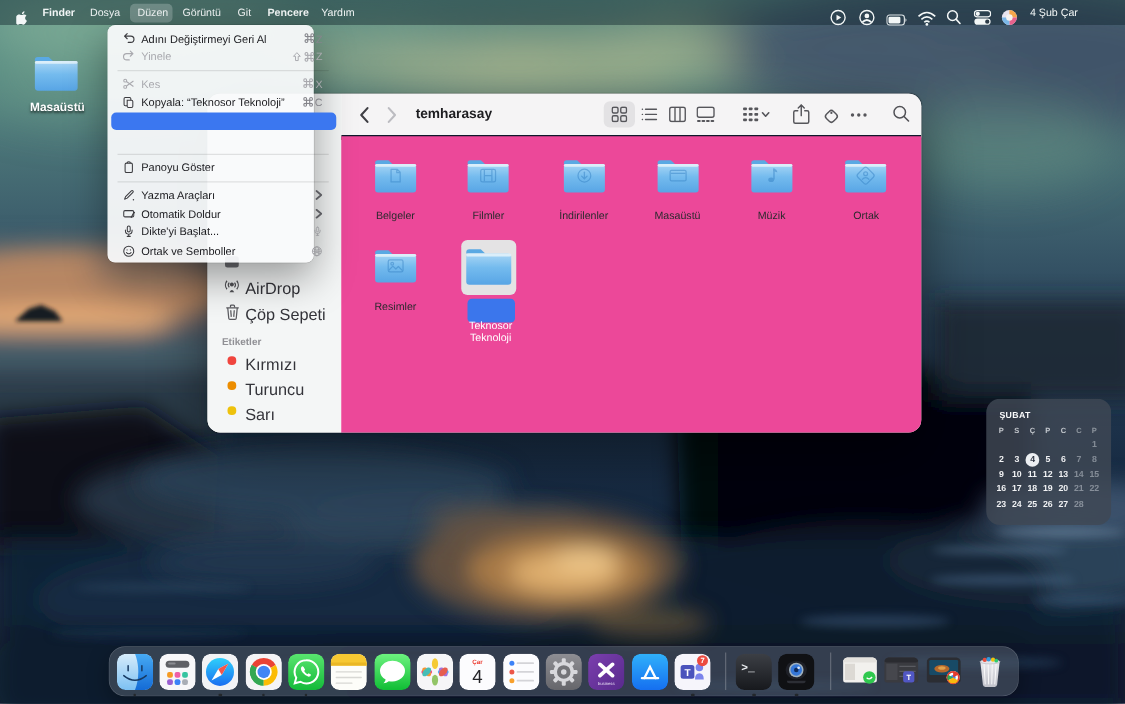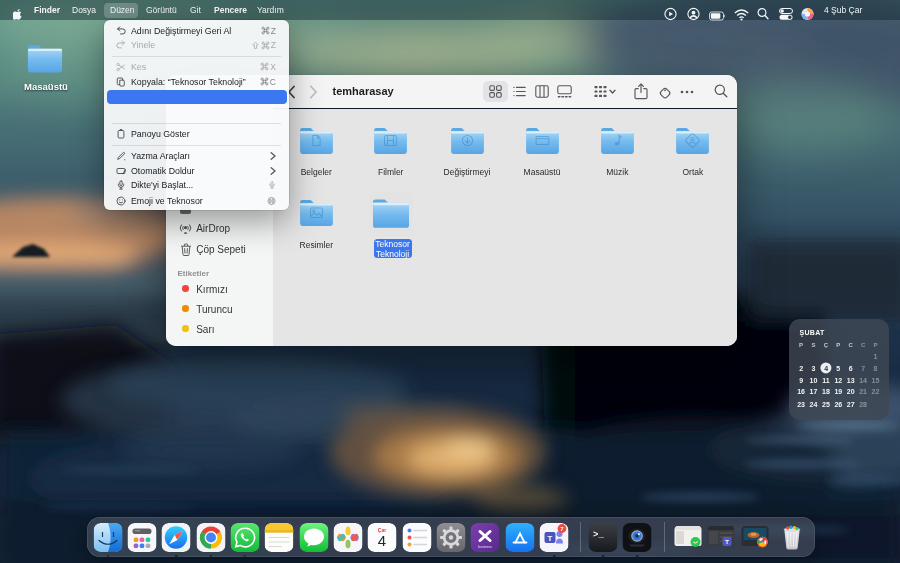--- a/index.html
+++ b/index.html
@@ -14,25 +14,25 @@
   #mb-hl{position:absolute;left:104px;top:2.5px;width:34px;height:15px;border-radius:4px;
     background:rgba(255,255,255,0.22);}
   
   #win{position:absolute;left:165.5px;top:75px;width:571px;height:271px;border-radius:10px;
     background:#fff;box-shadow:0 18px 45px rgba(0,0,0,0.45), 0 0 1px rgba(0,0,0,0.35);}
   #sidebar{position:absolute;left:0;top:0;width:107px;height:271px;
     border-radius:10px 0 0 10px;background:rgba(243,245,245,0.95);}
   #toolbar{position:absolute;left:107px;top:0;width:464px;height:33px;border-radius:0 10px 0 0;
     background:#f5f4f5;border-bottom:4px solid #0f172a;}
   #content{position:absolute;left:107px;top:34px;width:464px;height:237px;
-    border-radius:0 0 10px 0;background:#e5e5e5;}
+    border-radius:0 0 10px 0;background:#ec4899;}
   .flabel{position:absolute;transform:translateX(-50%);font-size:8.5px;color:#2a2a2e;white-space:nowrap;}
-  .side-it{position:absolute;font-size:10px;color:#34343a;white-space:nowrap;}
+  .side-it{position:absolute;font-size:13px;color:#34343a;white-space:nowrap;}
   
-  #menu{position:absolute;left:104px;top:20.4px;width:185px;height:190px;border-radius:6px;
+  #menu{position:absolute;left:86px;top:20.4px;width:165px;height:190px;border-radius:6px;
     background:rgba(249,250,251,0.94);
     box-shadow:0 12px 32px rgba(0,0,0,0.38), 0 0 0 0.5px rgba(0,0,0,0.18);}
   .mrow{position:absolute;left:2.5px;width:180px;height:14.4px;font-size:8.8px;color:#1b1b1f;}
   .mrow .lb{position:absolute;left:24.5px;top:50%;transform:translateY(-50%);white-space:nowrap;}
   .mrow .sc{position:absolute;right:10.5px;top:50%;transform:translateY(-50%);color:#85858b;
     font-size:8.5px;display:flex;align-items:center;gap:1px;}
   .mrow.dis .lb,.mrow.dis .sc{color:#a9a9ae;}
   .mrow .mic{position:absolute;left:9px;top:50%;transform:translateY(-50%);width:10px;height:10px;}
   .msep{position:absolute;left:8px;width:169px;height:1px;background:rgba(0,0,0,0.10);}
   #mhl{position:absolute;left:2.5px;top:69.9px;width:180px;height:13.6px;border-radius:4px;
@@ -360,21 +360,21 @@
     </svg>
     <div class="flabel" style="left:118.2px;top:58.3px">Filmler</div>
     <svg class="abs" style="left:176px;top:15.7px;width:37px;height:31px" viewBox="0 0 40 34">
         <use href="#folder40"></use>
       <g fill="none" stroke="#2f7cc0" stroke-width="1.1" opacity="0.45" stroke-linecap="round">
         <circle cx="20" cy="17" r="5.6"></circle>
         <line x1="20" y1="14" x2="20" y2="19.5"></line>
         <path d="M17.6,17.4 L20,19.8 L22.4,17.4"></path>
       </g>
     </svg>
-    <div class="flabel" style="left:194.5px;top:58.3px">Değiştirmeyi</div>
+    <div class="flabel" style="left:194.5px;top:58.3px">İndirilenler</div>
     <svg class="abs" style="left:251px;top:15.7px;width:37px;height:31px" viewBox="0 0 40 34">
         <use href="#folder40"></use>
       <g fill="none" stroke="#2f7cc0" stroke-width="1.1" opacity="0.45">
         <rect x="13" y="12.5" width="14" height="9" rx="1.2"></rect>
         <line x1="13.5" y1="15" x2="26.5" y2="15"></line>
       </g>
     </svg>
     <div class="flabel" style="left:269.5px;top:58.3px">Masaüstü</div>
     <svg class="abs" style="left:326.3px;top:15.7px;width:37px;height:31px" viewBox="0 0 40 34">
         <use href="#folder40"></use>
@@ -402,21 +402,21 @@
         <circle cx="17" cy="15.3" r="1.2"></circle>
         <path d="M14,21 l3.6,-3.6 2.6,2.6 2.2,-2.2 3.8,3.8"></path>
       </g>
     </svg>
     <div class="flabel" style="left:43.8px;top:130.7px">Resimler</div>
     <div class="abs" style="left:96.9px;top:83.1px;width:43.5px;height:43.5px;border-radius:5px;background:#e4e3e4"></div>
     <svg class="abs" style="left:98.7px;top:86.5px;width:40px;height:34px" viewBox="0 0 40 34">
         <use href="#folder40"></use>
       </svg>
     <div class="abs" style="left:101px;top:130.1px;width:38px;height:19.4px;border-radius:3.5px;background:#3b76ec;
-         color:#fff;font-size:8.5px;line-height:9.4px;text-align:center;padding-top:1px;box-sizing:border-box">Teknosor<br>Teknoloji</div>
+         color:#fff;font-size:8.5px;line-height:9.4px;text-align:center;padding-top:17px;box-sizing:border-box">Teknosor<br>Teknoloji</div>
   </div>
 </div>
 <div id="menu">
   <div id="mhl"></div>
   <div class="mrow" style="top:3px">
     <svg class="mic" viewBox="0 0 12 12">
         <path d="M4.5,1.5 L2,4 L4.5,6.5 M2,4 H8 a3,3 0 0 1 0,6 H5.5" fill="none" stroke="#3c3c40" stroke-width="1.1" stroke-linecap="round" stroke-linejoin="round" transform="translate(0,-0.5)"></path>
       </svg>
     <span class="lb">Adını Değiştirmeyi Geri Al</span>
     <span class="sc">
@@ -555,21 +555,21 @@
   </div>
   <div class="mrow" style="top:173px">
     <svg class="mic" viewBox="0 0 12 12">
         <g fill="none" stroke="#3c3c40" stroke-width="1" stroke-linecap="round">
           <circle cx="6" cy="6" r="4.8"></circle>
           <path d="M3.8,7.2 a2.6,2.6 0 0 0 4.4,0"></path>
           <line x1="4.4" y1="4.6" x2="4.4" y2="4.7"></line>
           <line x1="7.6" y1="4.6" x2="7.6" y2="4.7"></line>
         </g>
       </svg>
-    <span class="lb">Emoji ve Teknosor</span>
+    <span class="lb">Ortak ve Semboller</span>
     <span class="sc" style="color:#9a9a9f">
         <svg width="9" height="9" viewBox="0 0 12 12">
           <g fill="none" stroke="currentColor" stroke-width="0.9">
             <circle cx="6" cy="6" r="4.8"></circle>
             <ellipse cx="6" cy="6" rx="2.2" ry="4.8"></ellipse>
             <line x1="1.2" y1="6" x2="10.8" y2="6"></line>
             <path d="M2,3.4 a7,7 0 0 0 8,0 M2,8.6 a7,7 0 0 1 8,0"></path>
           </g>
         </svg>
       </span>

